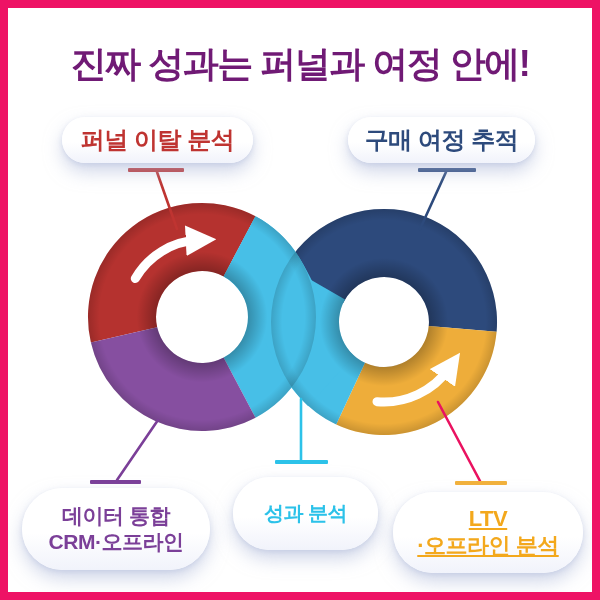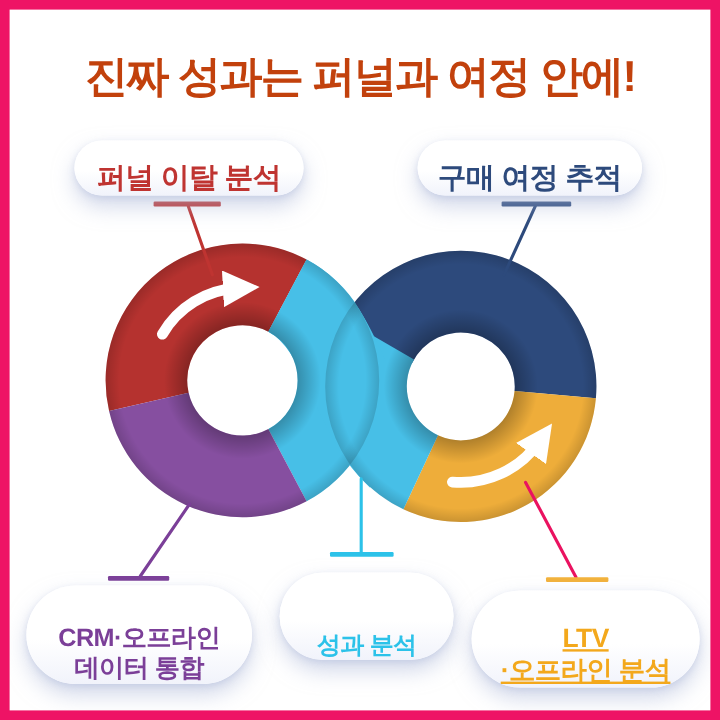--- a/index.html
+++ b/index.html
@@ -15,42 +15,42 @@
   .page-title{
     position:absolute;left:0;right:0;top:40px;margin:0;
     text-align:center;font-size:36px;font-weight:900;letter-spacing:-1.5px;
     color:#151515;z-index:5;
   }
   #diagram-svg{position:absolute;left:0;top:0;z-index:1;}
   .pill{
     position:absolute;z-index:6;
     background:linear-gradient(180deg,#ffffff 55%,#f1f3fb 100%);
     border-radius:999px;
-    display:flex;flex-direction:column;align-items:center;justify-content:flex-end;
+    display:flex;flex-direction:column;align-items:center;justify-content:center;
     box-shadow:0 9px 18px rgba(173,184,216,.55),0 2px 5px rgba(173,184,216,.38);
     font-weight:800;text-align:center;letter-spacing:-0.5px;line-height:1.22;
   }
   #pill-funnel  {left:62px; top:117px;width:191px;height:46px;font-size:24px;}
   #pill-journey {left:348px;top:117px;width:187px;height:46px;font-size:24px;}
   #pill-crm     {left:22px; top:488px;width:188px;height:82px;font-size:21px;}
   #pill-segment {left:233px;top:477px;width:145px;height:73px;font-size:20px;}
   #pill-ltv     {left:393px;top:492px;width:190px;height:81px;font-size:22px;}
   .bar{position:absolute;height:4px;z-index:5;border-radius:1px;}
   #bar-funnel {left:128px;top:168px;width:56px;}
   #bar-journey{left:418px;top:168px;width:58px;}
   #bar-crm    {left:90px; top:480px;width:51px;}
   #bar-segment{left:275px;top:460px;width:53px;}
   #bar-ltv    {left:455px;top:481px;width:52px;}
 </style>
 </head>
 <body>
 
 <div class="frame-border" style="border-color: rgb(238, 19, 101);"></div>
 
-<h1 class="page-title" style="color: #c2410c;">진짜 성과는 퍼널과 여정 안에!</h1>
+<h1 class="page-title" style="color: #701a75;">진짜 성과는 퍼널과 여정 안에!</h1>
 
 <svg id="diagram-svg" width="600" height="600" viewBox="0 0 600 600">
   <defs>
     <marker id="ah" viewBox="0 0 10 10" refX="4" refY="5" markerWidth="3.4" markerHeight="3.4" orient="auto" markerUnits="strokeWidth">
       <path d="M0,0 L10,5 L0,10 Z" fill="#ffffff"></path>
     </marker>
   <radialGradient id="shade-left" gradientUnits="userSpaceOnUse" cx="202" cy="317" r="114">
         <stop offset="0.40350877192982454" stop-color="#000000" stop-opacity="0.26"></stop>
         <stop offset="0.5735087719298245" stop-color="#000000" stop-opacity="0"></stop>
         <stop offset="0.9" stop-color="#000000" stop-opacity="0"></stop>
@@ -93,22 +93,22 @@
   <span>퍼널 이탈 분석</span>
 </div>
 <div class="bar" id="bar-funnel" style="background: rgb(191, 52, 49);"></div>
 
 <div class="pill" id="pill-journey" style="color: rgb(45, 74, 124);">
   <span>구매 여정 추적</span>
 </div>
 <div class="bar" id="bar-journey" style="background: rgb(45, 74, 124);"></div>
 
 <div class="pill" id="pill-crm" style="color: rgb(123, 63, 152);">
+  <span>데이터 통합</span>
   <span>CRM·오프라인</span>
-  <span>데이터 통합</span>
 </div>
 <div class="bar" id="bar-crm" style="background: rgb(123, 63, 152);"></div>
 
 <div class="pill" id="pill-segment" style="color: rgb(44, 194, 233);">
   <span>성과 분석</span>
 </div>
 <div class="bar" id="bar-segment" style="background: rgb(44, 194, 233);"></div>
 
 <div class="pill" id="pill-ltv" style="color: rgb(243, 168, 28); text-decoration: underline;">
   <span>LTV</span>

